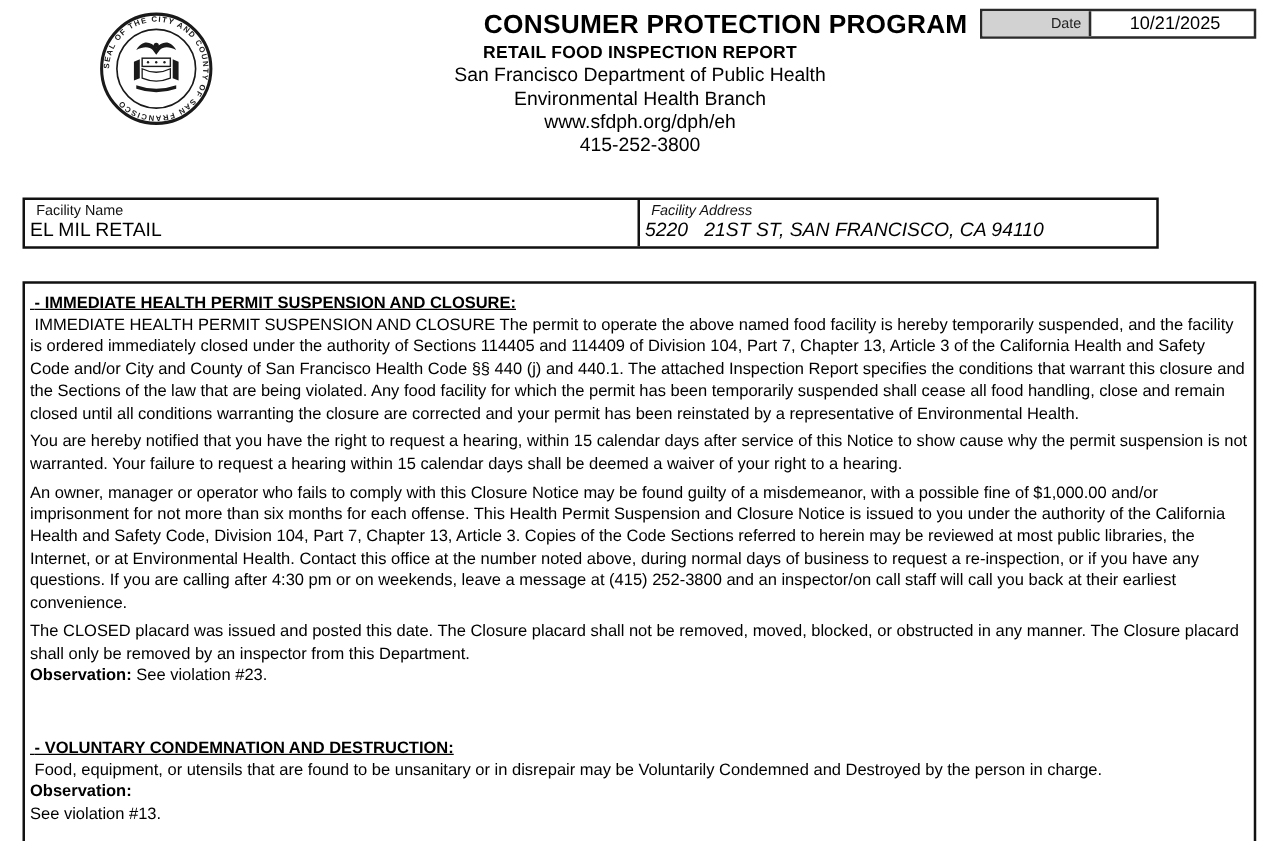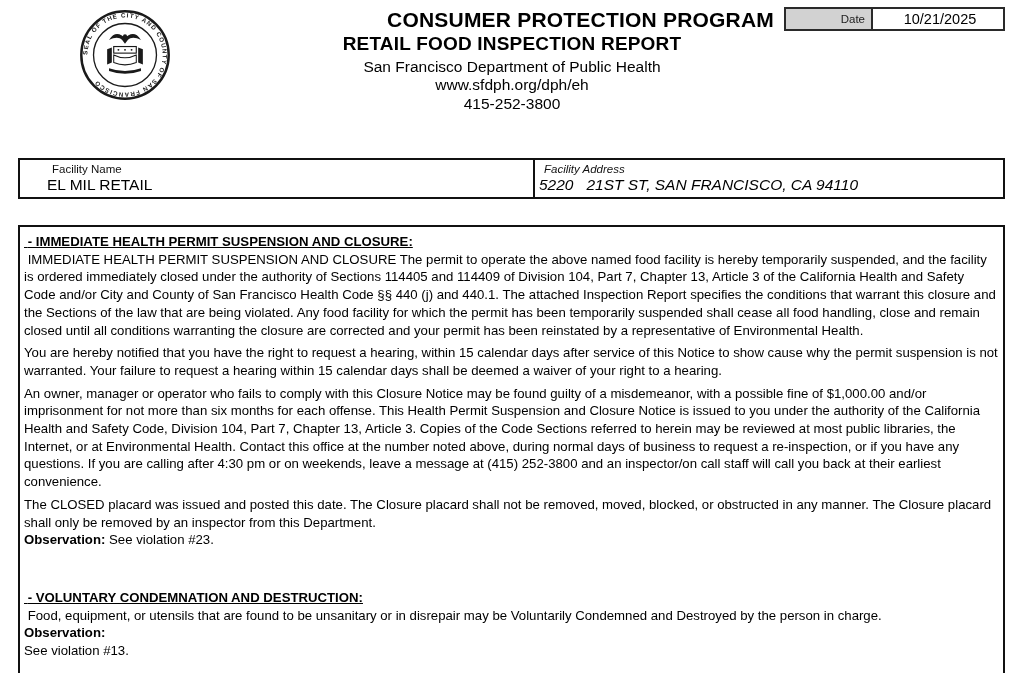--- a/index.html
+++ b/index.html
@@ -8,37 +8,37 @@
     background:#ffffff;color:#000;
     font-family:"Liberation Sans", sans-serif;
     -webkit-font-smoothing:antialiased;
   }
   .pre{white-space:pre-wrap;}
 
   
   .seal{position:absolute;left:78px;top:8px;width:94px;height:94px;}
   .header-center{position:absolute;left:250px;right:250px;top:6px;text-align:center;line-height:1.15;}
   .title1{font-size:21px;font-weight:bold;letter-spacing:0.2px;margin:2px 0 1px 0;text-align:right;}
-  .title2{font-size:19px;font-weight:bold;letter-spacing:0.2px;margin:0 0 3px 0;}
+  .title2{font-size:14px;font-weight:bold;letter-spacing:0.2px;margin:0 0 3px 0;}
   .subtitle{font-size:15.5px;line-height:18.5px;}
 
   .date-box{
     position:absolute;left:784px;top:7px;width:221px;height:24px;
     border:2px solid #2a2a2a;box-sizing:border-box;display:flex;background:#fff;
   }
   .date-label-cell{
     width:87px;background:#d2d2d2;border-right:2px solid #2a2a2a;box-sizing:border-box;
     font-size:11.5px;color:#222;text-align:right;padding:4px 6px 0 0;
   }
   .date-value-cell{flex:1;font-size:14.5px;padding:2px 0 0 4px;text-align:center;}
 
   
   .facility-table{
-    position:absolute;left:18px;top:158px;width:987px;height:41px;
-    border:2px solid #111;box-sizing:border-box;display:flex;background:#fff;padding-left:23px;
+    position:absolute;left:18px;top:158px;width:909px;height:41px;
+    border:2px solid #111;box-sizing:border-box;display:flex;background:#fff;
   }
   .fcell{box-sizing:border-box;padding:3px 0 0 4px;overflow:hidden;}
   .fcell-name{width:492px;border-right:2px solid #111;}
   .fcell-addr{flex:1;font-style:italic;}
   .flabel{font-size:11.5px;color:#111;margin:0 0 1px 5px;}
   .fvalue{font-size:15.5px;}
 
   
   .notice-box{
     position:absolute;left:18px;top:225px;width:987px;height:470px;
@@ -77,20 +77,21 @@
     <path d="M69 44 L64 42 L64 58 L69 60 Z" fill="#1a1a1a"></path>
     <path d="M38 50 Q50 56 62 50 L62 58 Q50 63 38 58 Z" fill="none" stroke="#1a1a1a" stroke-width="1.1"></path>
     <path d="M33 64 Q50 70 67 64 L67 67 Q50 73 33 67 Z" fill="#1a1a1a"></path>
   </svg>
 </div>
 
 <div class="header-center">
   <div class="title1">CONSUMER PROTECTION PROGRAM</div>
   <div class="title2">RETAIL FOOD INSPECTION REPORT</div>
   <div class="subtitle">San Francisco Department of Public Health</div>
+  <div class="subtitle">Environmental Health Branch</div>
   <div class="subtitle">www.sfdph.org/dph/eh</div>
   <div class="subtitle">415-252-3800</div>
 </div>
 
 <div class="date-box">
   <div class="date-label-cell">Date</div>
   <div class="date-value-cell">10/21/2025</div>
 </div>
 
 <div class="facility-table">

